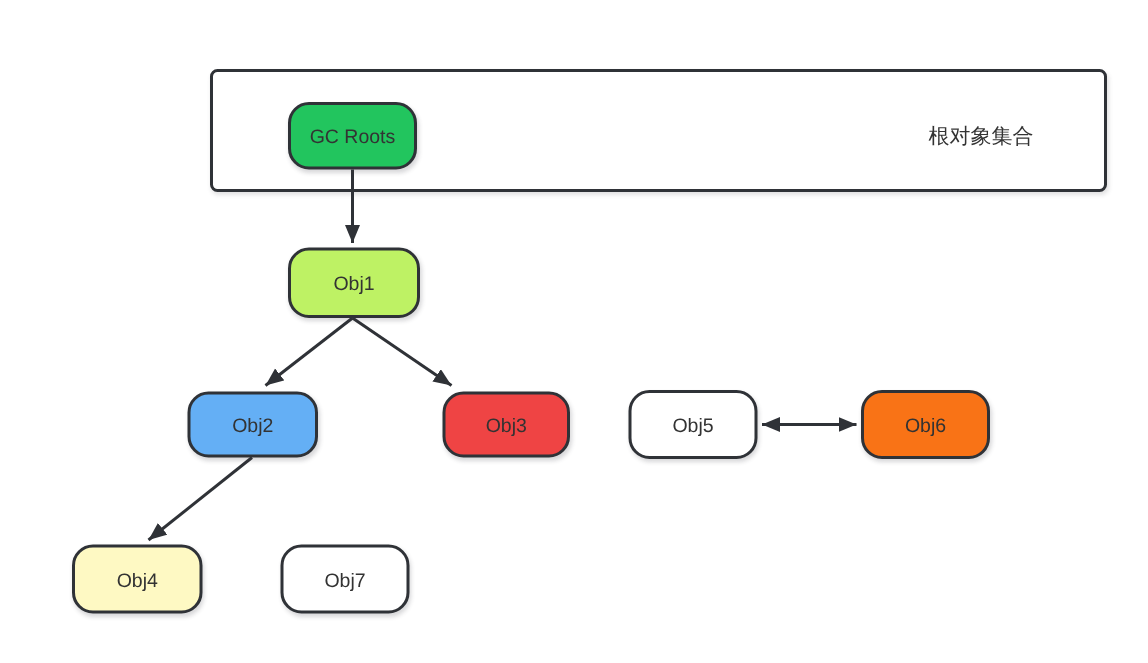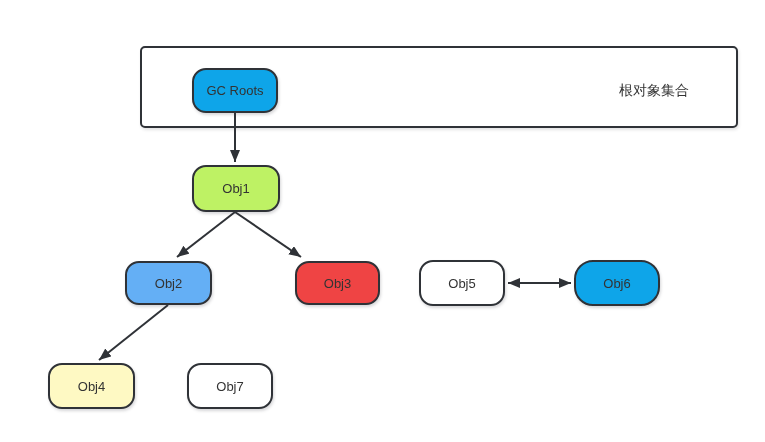--- a/index.html
+++ b/index.html
@@ -70,21 +70,21 @@
         <path d="M0,0 L12,5 L0,10 z" fill="#2f3237"></path>
       </marker>
     </defs>
     <line x1="235" y1="113" x2="235" y2="162" stroke="#2f3237" stroke-width="2" marker-end="url(#arrowhead)"></line>
     <line x1="235" y1="212" x2="177" y2="257" stroke="#2f3237" stroke-width="2" marker-end="url(#arrowhead)"></line>
     <line x1="235" y1="212" x2="301" y2="257" stroke="#2f3237" stroke-width="2" marker-end="url(#arrowhead)"></line>
     <line x1="168" y1="305" x2="99" y2="360" stroke="#2f3237" stroke-width="2" marker-end="url(#arrowhead)"></line>
     <line x1="508" y1="283" x2="571" y2="283" stroke="#2f3237" stroke-width="2" marker-start="url(#arrowhead)" marker-end="url(#arrowhead)"></line>
   </svg>
 
-  <div class="node" id="n-gcroots" style="background: #0ea5e9;">
+  <div class="node" id="n-gcroots" style="background: #22c55e;">
     <span>GC Roots</span>
   </div>
 
   <div class="node" id="n-obj1" style="background: #bef264;">
     <span>Obj1</span>
   </div>
 
   <div class="node" id="n-obj2" style="background: rgb(100, 175, 245);">
     <span>Obj2</span>
   </div>
@@ -94,21 +94,21 @@
   </div>
 
   <div class="node" id="n-obj4" style="background: #fef9c3;">
     <span>Obj4</span>
   </div>
 
   <div class="node" id="n-obj5" style="background: rgb(255, 255, 255);">
     <span>Obj5</span>
   </div>
 
-  <div class="node" id="n-obj6" style="background: #0ea5e9; border-radius: 19px;">
+  <div class="node" id="n-obj6" style="background: #f97316;">
     <span>Obj6</span>
   </div>
 
   <div class="node" id="n-obj7" style="background: rgb(255, 255, 255);">
     <span>Obj7</span>
   </div>
 
 </div>
 
 </body></html>

